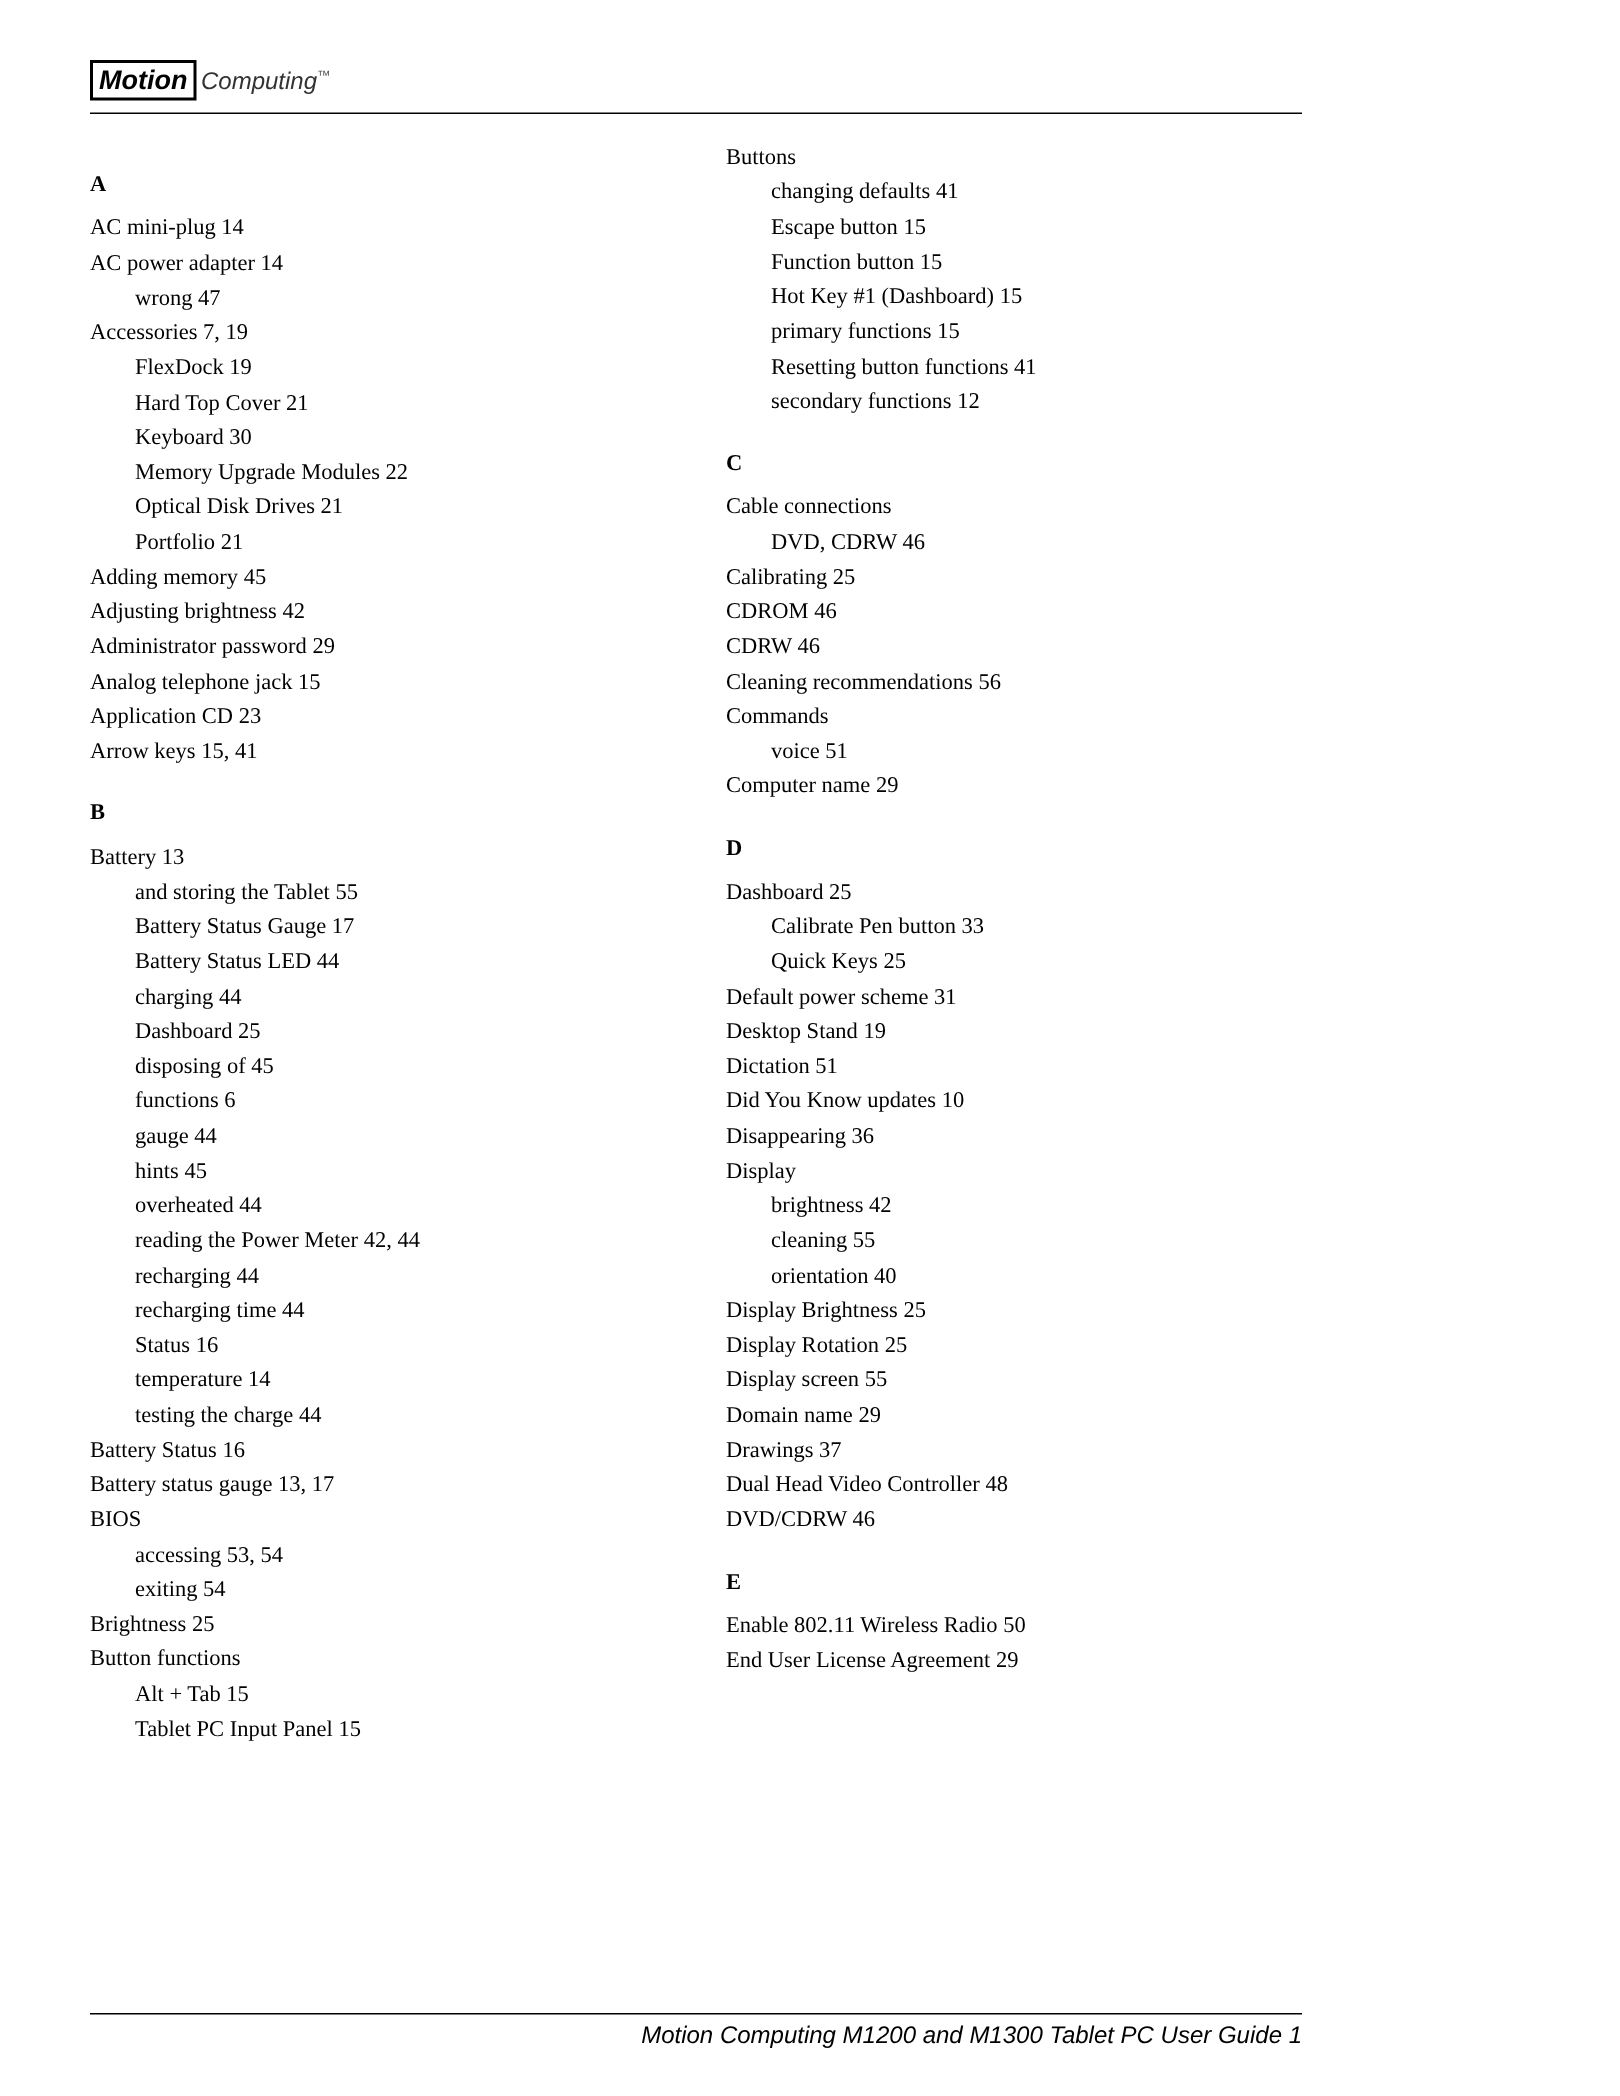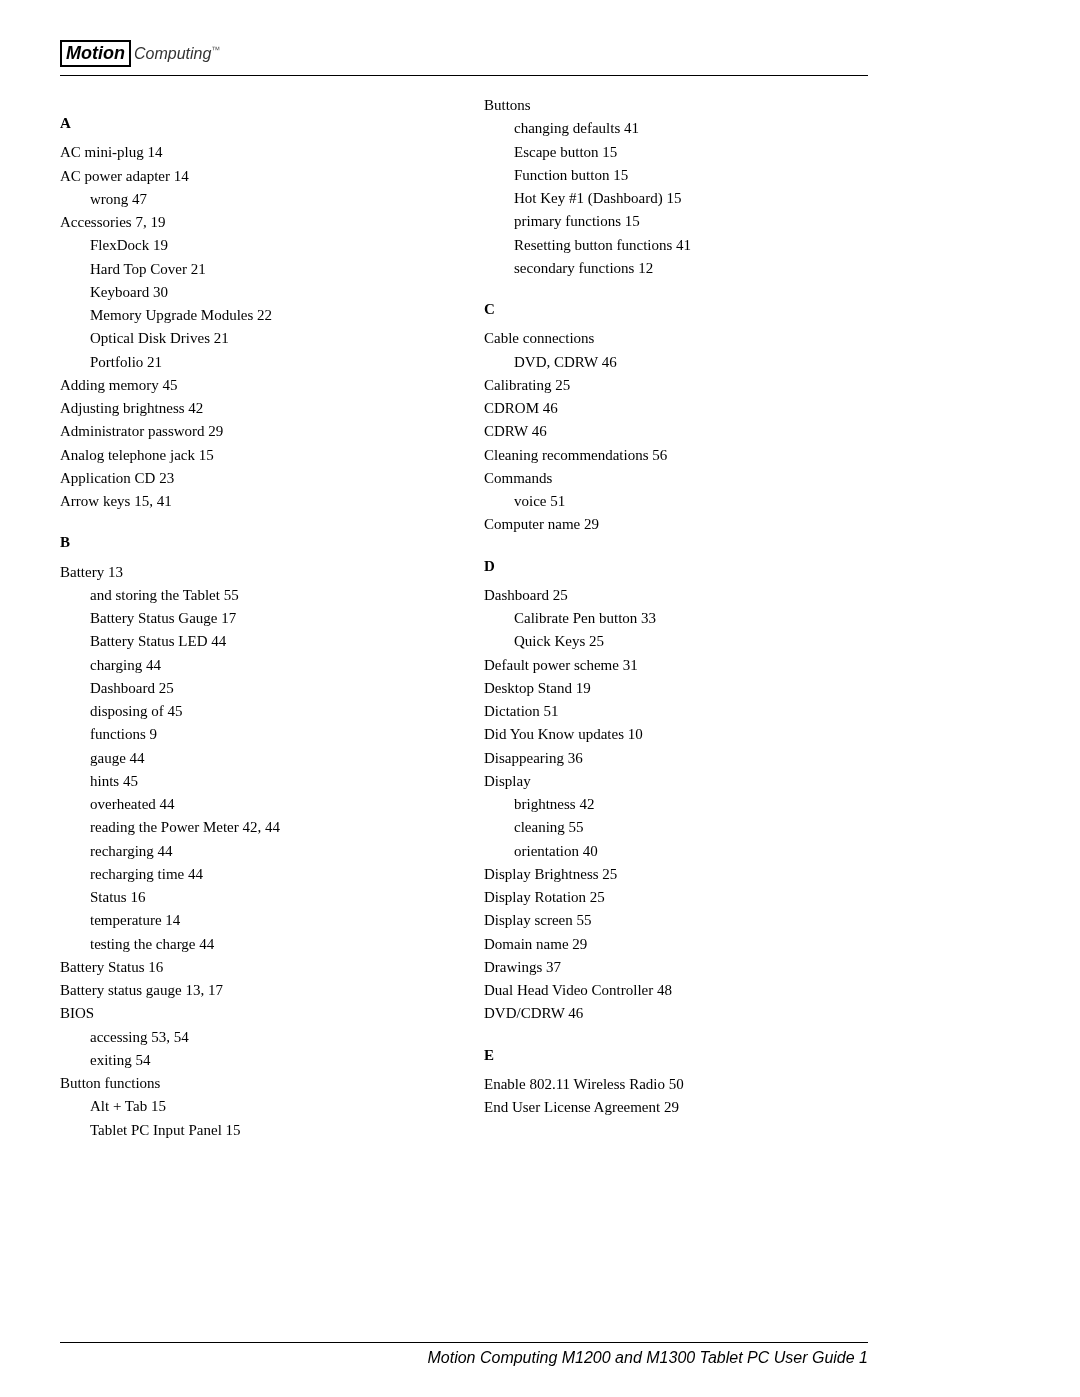--- a/index.html
+++ b/index.html
@@ -148,35 +148,36 @@
         <div class="entry entry-l0">Application CD 23</div>
         <div class="entry entry-l0">Arrow keys 15, 41</div>
         <div class="section-letter entry">B</div>
         <div class="entry entry-l0">Battery 13</div>
         <div class="entry entry-l1">and storing the Tablet 55</div>
         <div class="entry entry-l1">Battery Status Gauge 17</div>
         <div class="entry entry-l1">Battery Status LED 44</div>
         <div class="entry entry-l1">charging 44</div>
         <div class="entry entry-l1">Dashboard 25</div>
         <div class="entry entry-l1">disposing of 45</div>
-        <div class="entry entry-l1">functions 9</div>
+        <div class="entry entry-l1">functions 6</div>
         <div class="entry entry-l1">gauge 44</div>
         <div class="entry entry-l1">hints 45</div>
         <div class="entry entry-l1">overheated 44</div>
         <div class="entry entry-l1">reading the Power Meter 42, 44</div>
         <div class="entry entry-l1">recharging 44</div>
         <div class="entry entry-l1">recharging time 44</div>
         <div class="entry entry-l1">Status 16</div>
         <div class="entry entry-l1">temperature 14</div>
         <div class="entry entry-l1">testing the charge 44</div>
         <div class="entry entry-l0">Battery Status 16</div>
         <div class="entry entry-l0">Battery status gauge 13, 17</div>
         <div class="entry entry-l0">BIOS</div>
         <div class="entry entry-l1">accessing 53, 54</div>
         <div class="entry entry-l1">exiting 54</div>
+        <div class="entry entry-l0">Brightness 25</div>
         <div class="entry entry-l0">Button functions</div>
         <div class="entry entry-l1">Alt + Tab 15</div>
         <div class="entry entry-l1">Tablet PC Input Panel 15</div>
       </div>
 
     <div class="col" id="right-col">
         <div class="entry entry-l0">Buttons</div>
         <div class="entry entry-l1">changing defaults 41</div>
         <div class="entry entry-l1">Escape button 15</div>
         <div class="entry entry-l1">Function button 15</div>

